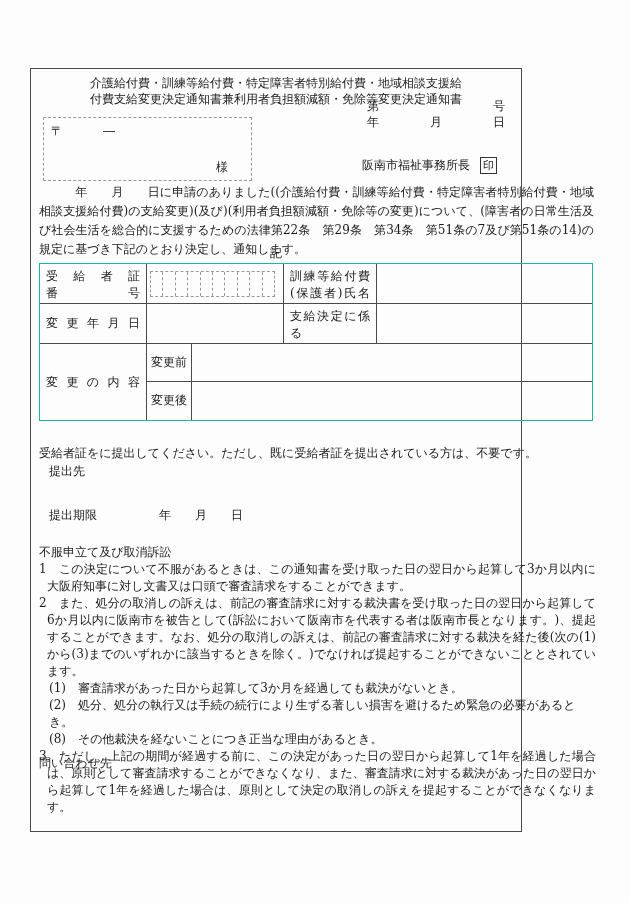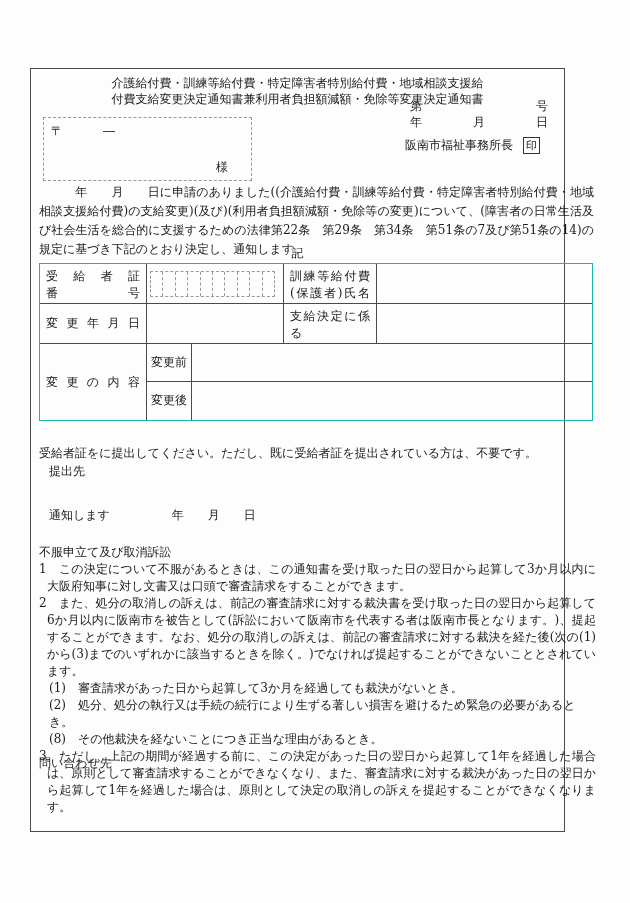--- a/index.html
+++ b/index.html
@@ -6,33 +6,33 @@
   html,body { width:630px; height:903px; }
   body {
     background:#fdfdfd;
     font-family:"DejaVu Serif","Liberation Serif",serif;
     font-size:12px;
     color:#1a1a1a;
     position:relative;
   }
   .form-label { position:absolute; left:30px; top:46px; letter-spacing:0.5px;margin-top:20px; }
   .outer-box {
-    position:absolute; left:30px; top:68px; width:535px; height:764px;
+    position:absolute; left:30px; top:68px; width:492px; height:764px;
     border:1px solid #4a4a4a; background:#fdfdfd;
   }
   .title-block { position:absolute; top:6px; left:0; width:100%; text-align:center; line-height:16px; }
   .docno-block { position:absolute; top:29px; right:16px; width:138px; line-height:16px; }
   .docno-row { display:flex; justify-content:space-between; }
   .addr-box {
     position:absolute; left:12px; top:48px; width:209px; height:64px;
     border:1px dashed #999;
   }
   .addr-postal { position:absolute; left:7px; top:5px; letter-spacing:1px; }
   .addr-honorific { position:absolute; right:23px; bottom:4px; }
-  .issuer-line { position:absolute; top:68px; right:24px; display:flex; align-items:center;padding-left:44px; }
+  .issuer-line { position:absolute; top:88px; right:24px; display:flex; align-items:center;padding-left:44px; }
   .seal-box {
     display:inline-block; width:17px; height:17px; margin-left:10px;
     border:1px solid #333; text-align:center; line-height:16px; font-size:11px;
   }
   .body-par {
     position:absolute; top:114px; left:8px; width:555px;
     line-height:19px; text-align:justify;
   }
   .ki { position:absolute; top:176px; left:0; width:100%; text-align:center; }
   .notice-table {
@@ -141,21 +141,21 @@
     <div class="cell c-span345 last-col"></div>
     <div class="cell c-sub last-row">変更後</div>
     <div class="cell c-span345 last-col last-row"></div>
   </div>
 
   <div class="submit-note">受給者証をに提出してください。ただし、既に受給者証を提出されている方は、不要です。</div>
 
   <div class="submit-to">提出先</div>
 
   <div class="deadline">
-    <span>通知します</span>
+    <span>提出期限</span>
     <span class="deadline-date">年　　月　　日</span>
   </div>
 
   <div class="appeal">
     <div>不服申立て及び取消訴訟</div>
     <div class="appeal-item">1　この決定について不服があるときは、この通知書を受け取った日の翌日から起算して3か月以内に大阪府知事に対し文書又は口頭で審査請求をすることができます。</div>
     <div class="appeal-item">2　また、処分の取消しの訴えは、前記の審査請求に対する裁決書を受け取った日の翌日から起算して6か月以内に阪南市を被告として(訴訟において阪南市を代表する者は阪南市長となります。)、提起することができます。なお、処分の取消しの訴えは、前記の審査請求に対する裁決を経た後(次の(1)から(3)までのいずれかに該当するときを除く。)でなければ提起することができないこととされています。</div>
     <div class="appeal-sub">(1)　審査請求があった日から起算して3か月を経過しても裁決がないとき。</div>
     <div class="appeal-sub">(2)　処分、処分の執行又は手続の続行により生ずる著しい損害を避けるため緊急の必要があるとき。</div>
     <div class="appeal-sub">(8)　その他裁決を経ないことにつき正当な理由があるとき。</div>

